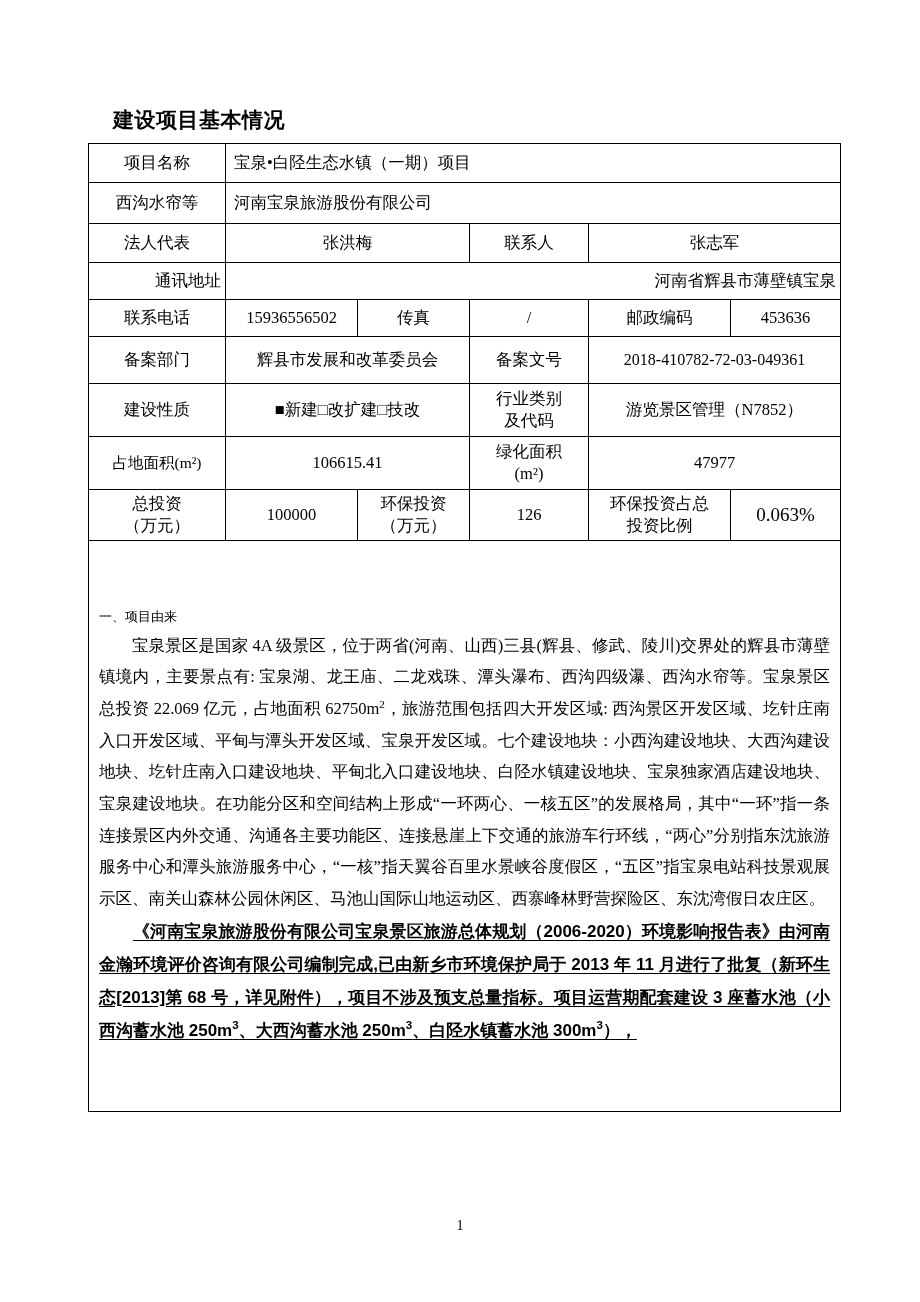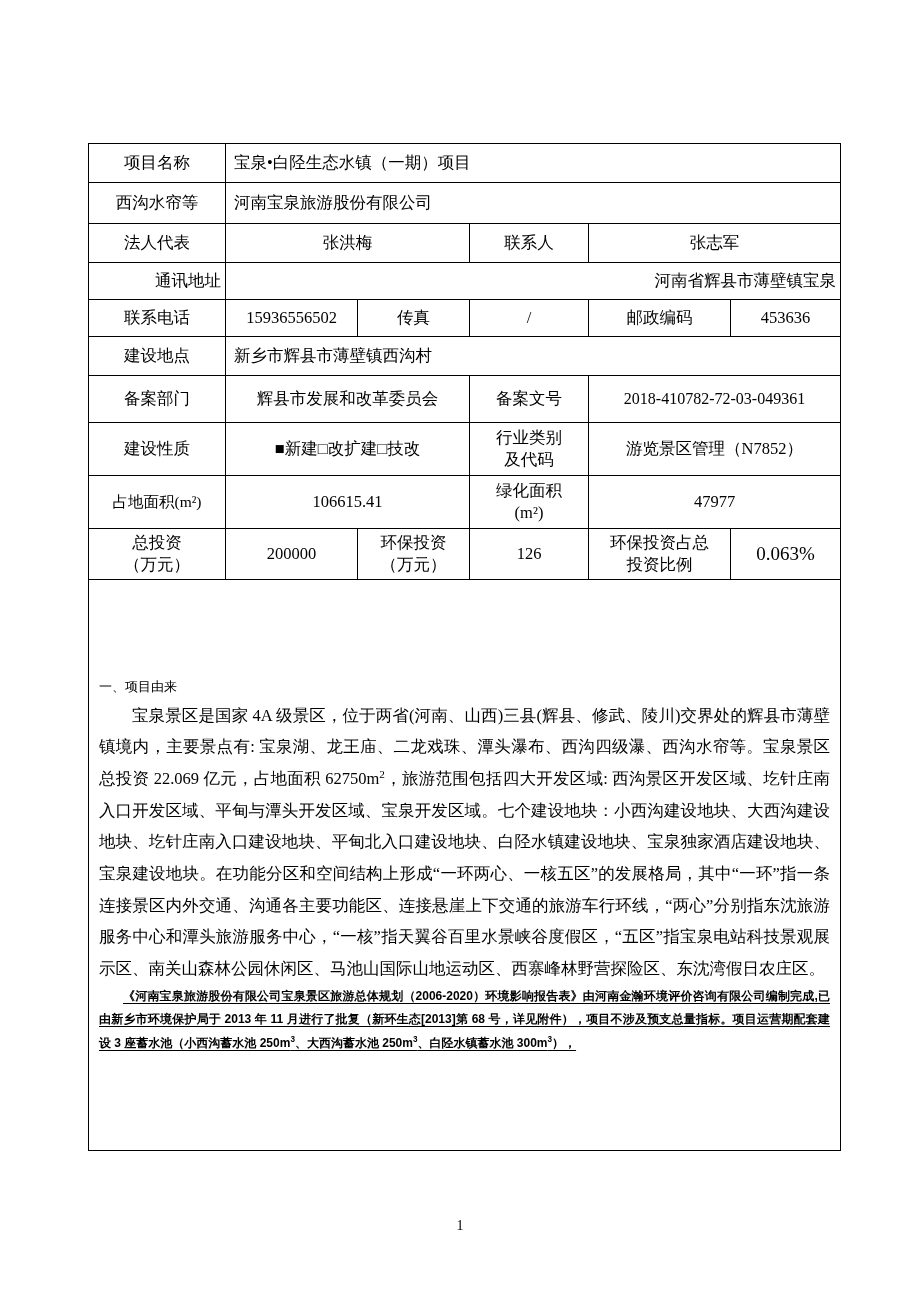--- a/index.html
+++ b/index.html
@@ -80,21 +80,21 @@
   }
   .para {
     font-size: 16.5px;
     line-height: 1.92;
     margin: 0;
     text-align: justify;
     text-justify: inter-ideograph;
     text-indent: 2em;
   }
   .para-bold {
-    font-size: 12px;
+    font-size: 17px;
     line-height: 1.95;
     margin: 0;
     font-weight: bold;
     text-decoration: underline;
     text-underline-offset: 3px;
     text-align: justify;
     text-justify: inter-ideograph;
     text-indent: 2em;
     font-family: "Liberation Sans", "DejaVu Sans", sans-serif;
   }
@@ -105,20 +105,21 @@
     width: 920px;
     text-align: center;
     font-size: 14px;
   }
 </style>
 </head>
 <body>
 
 <div class="page">
 
+  <div class="doc-title">建设项目基本情况</div>
 
   <table class="main-table">
     <colgroup>
       <col style="width:137px">
       <col style="width:132px">
       <col style="width:112px">
       <col style="width:119px">
       <col style="width:142px">
       <col style="width:110px">
     </colgroup>
@@ -142,24 +143,20 @@
         <td class="lft" colspan="5">河南省辉县市薄壁镇宝泉</td>
       </tr>
       <tr class="r5">
         <td class="lbl">联系电话</td>
         <td class="ctr">15936556502</td>
         <td class="ctr">传真</td>
         <td class="ctr">/</td>
         <td class="ctr">邮政编码</td>
         <td class="ctr">453636</td>
       </tr>
-      <tr class="r6">
-        <td class="lbl">建设地点</td>
-        <td class="lft" colspan="5">新乡市辉县市薄壁镇西沟村</td>
-      </tr>
       <tr class="r7">
         <td class="lbl">备案部门</td>
         <td class="ctr" colspan="2">辉县市发展和改革委员会</td>
         <td class="ctr">备案文号</td>
         <td class="ctr" colspan="2" style="font-size:16px;">2018-410782-72-03-049361</td>
       </tr>
       <tr class="r8">
         <td class="lbl">建设性质</td>
         <td class="ctr" colspan="2">■新建□改扩建□技改</td>
         <td class="ctr two-line">
@@ -175,21 +172,21 @@
           <div>绿化面积</div>
           <div>(m²)</div>
         </td>
         <td class="ctr" colspan="2">47977</td>
       </tr>
       <tr class="r10">
         <td class="ctr two-line">
           <div>总投资</div>
           <div>（万元）</div>
         </td>
-        <td class="ctr">200000</td>
+        <td class="ctr">100000</td>
         <td class="ctr two-line">
           <div>环保投资</div>
           <div>（万元）</div>
         </td>
         <td class="ctr">126</td>
         <td class="ctr two-line">
           <div>环保投资占总</div>
           <div>投资比例</div>
         </td>
         <td class="ctr" style="font-size:19px;">0.063%</td>

